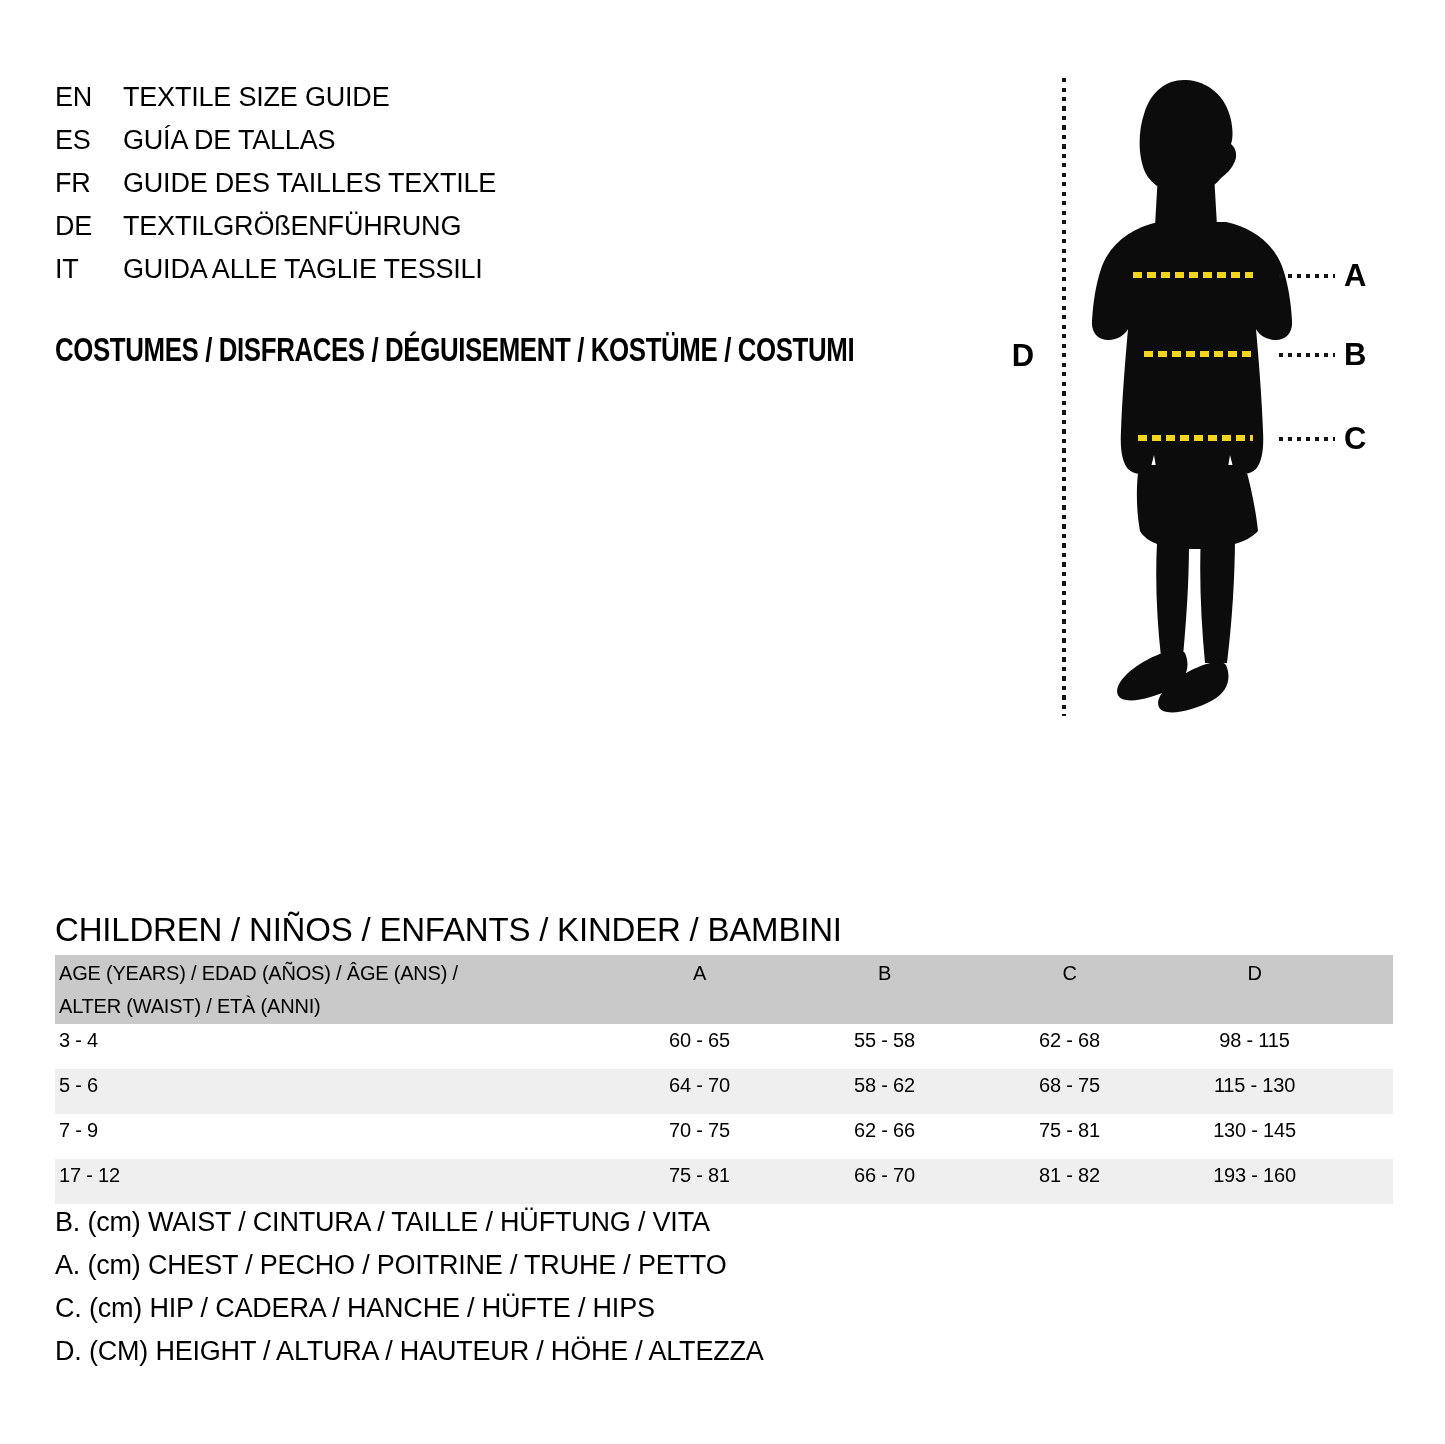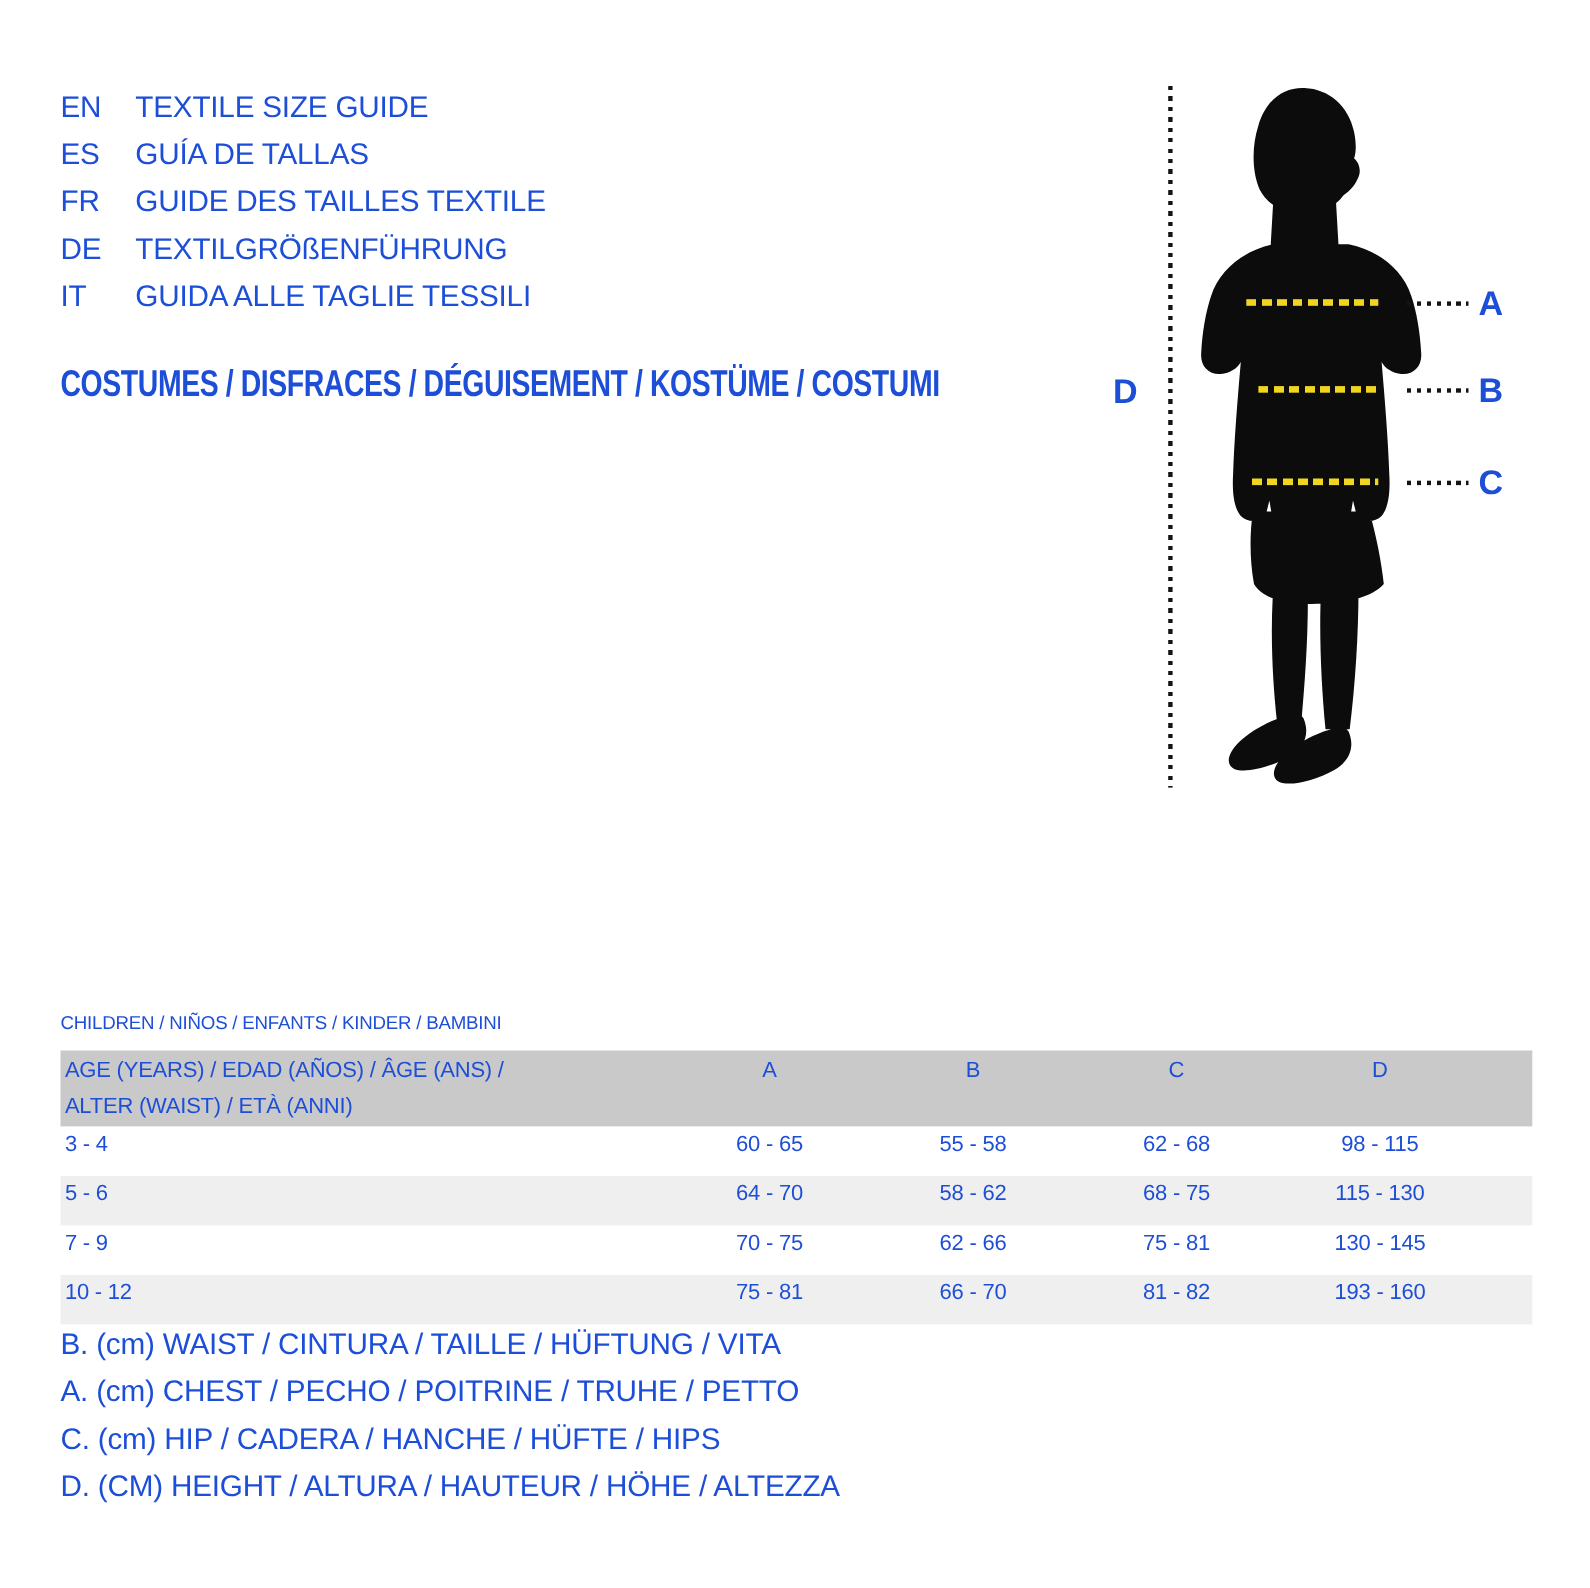--- a/index.html
+++ b/index.html
@@ -34,39 +34,39 @@
     position:absolute;height:4px;width:56px;left:1279px;
     background:repeating-linear-gradient(90deg,#141414 0 4px,transparent 4px 9px);
   }
   .conn.a{top:274px;} .conn.b{top:353px;} .conn.c{top:437px;}
   .mlabel{position:absolute;font-size:31px;font-weight:bold;line-height:36px;}
   .mlabel.a{left:1344px;top:258px;}
   .mlabel.b{left:1344px;top:337px;}
   .mlabel.c{left:1344px;top:421px;}
   .mlabel.d{left:1005px;top:338px;width:36px;text-align:center;}
   
-  .children-title{position:absolute;left:55px;top:912px;font-size:17px;line-height:36px;letter-spacing:-0.2px;}
+  .children-title{position:absolute;left:55px;top:912px;font-size:33px;line-height:36px;letter-spacing:-0.2px;}
   .size-table{position:absolute;left:55px;top:955px;width:1338px;font-size:20px;letter-spacing:-0.2px;}
   .grid-row{
     display:grid;grid-template-columns:548px 185px 185px 185px 185px;
     box-sizing:border-box;width:1338px;padding:0 46px 0 4px;
   }
   .thead{background:var(--header-bg,#c9c9c9);padding-top:2px;padding-bottom:1px;}
   .thead .cell{line-height:33px;}
   .cell.num{text-align:center;}
   .trow{height:45px;line-height:33px;}
   .trow:nth-child(even){background:var(--alt-row-bg,#efefef);}
   
   .legend{position:absolute;left:55px;top:1201px;}
   .legend-line{height:43px;line-height:43px;font-size:27px;letter-spacing:-0.2px;white-space:nowrap;}
 </style>
 </head>
 <body>
 
-<div class="canvas" style="background: rgb(255, 255, 255); color: #1d4ed8;">
+<div class="canvas" style="background: rgb(255, 255, 255); color: #000000;">
 
   <section class="lang-block" id="lang-block">
       <div class="lang-row">
         <span class="lang-code">EN</span>
         <span>TEXTILE SIZE GUIDE</span>
       </div>
       <div class="lang-row">
         <span class="lang-code">ES</span>
         <span>GUÍA DE TALLAS</span>
       </div>
@@ -146,21 +146,21 @@
           <div class="cell num">115 - 130</div>
         </div>
         <div class="grid-row trow">
           <div class="cell age">7 - 9</div>
           <div class="cell num">70 - 75</div>
           <div class="cell num">62 - 66</div>
           <div class="cell num">75 - 81</div>
           <div class="cell num">130 - 145</div>
         </div>
         <div class="grid-row trow">
-          <div class="cell age">10 - 12</div>
+          <div class="cell age">17 - 12</div>
           <div class="cell num">75 - 81</div>
           <div class="cell num">66 - 70</div>
           <div class="cell num">81 - 82</div>
           <div class="cell num">193 - 160</div>
         </div>
       </div>
   </div>
 
   <div class="legend" id="legend-block">
       <div class="legend-line">B. (cm) WAIST / CINTURA / TAILLE / HÜFTUNG / VITA</div>

